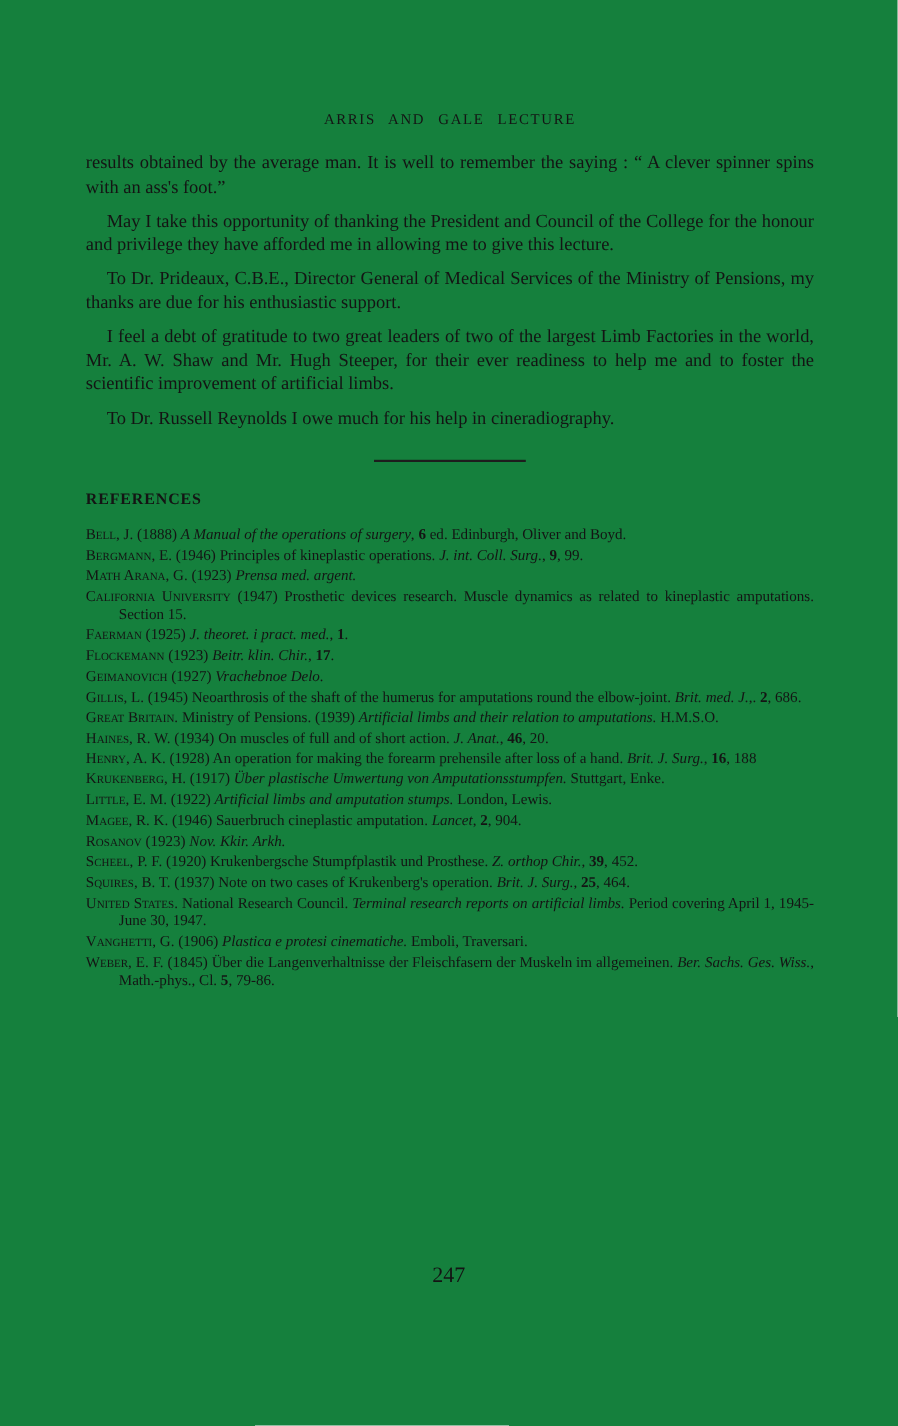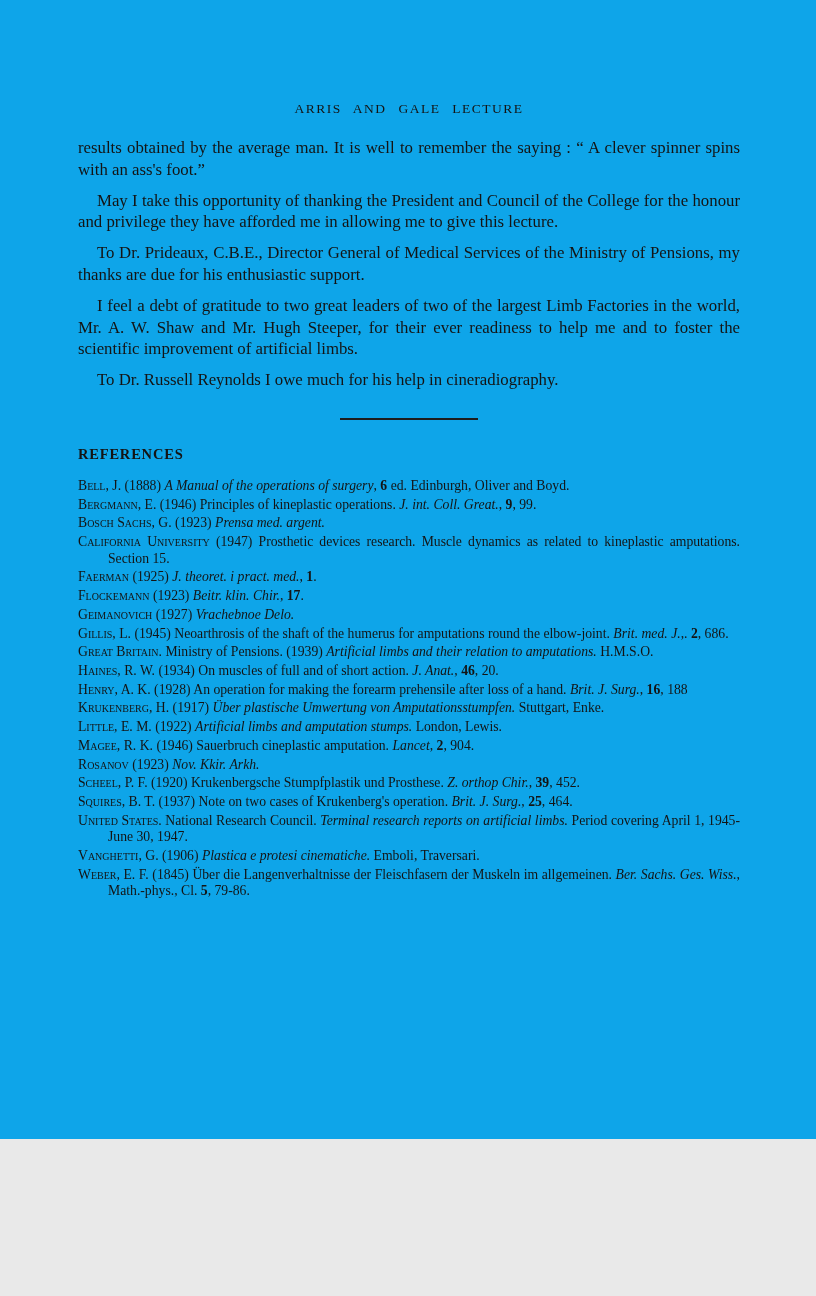--- a/index.html
+++ b/index.html
@@ -3,23 +3,23 @@
 <meta charset="utf-8">
 <style>
   html, body {
     margin: 0;
     padding: 0;
     background: #e9e9e9;
   }
   .page {
     position: relative;
     width: 816px;
-    height: 1139px;
+    height: 1296px;
     margin: 0 auto;
-    background: #0ea5e9;
+    background: #15803d;
     color: #141414;
     font-family: "Liberation Serif", "DejaVu Serif", serif;
     overflow: hidden;
   }
   .content {
     position: absolute;
     left: 78px;
     top: 0;
     width: 662px;
   }
@@ -93,22 +93,22 @@
       <p class="indent">I feel a debt of gratitude to two great leaders of two of the largest Limb Factories in the world, Mr. A. W. Shaw and Mr. Hugh Steeper, for their ever readiness to help me and to foster the scientific improvement of artificial limbs.</p>
       <p class="indent">To Dr. Russell Reynolds I owe much for his help in cineradiography.</p>
     </div>
 
     <div class="divider"></div>
 
     <div class="ref-heading">REFERENCES</div>
 
     <div class="ref-list">
         <div class="ref"><span class="sc">Bell, J.</span><span> (1888) </span><span class="i">A Manual of the operations of surgery</span><span>, </span><span class="b">6</span><span> ed.  Edinburgh, Oliver and Boyd.</span></div>
-        <div class="ref"><span class="sc">Bergmann, E.</span><span> (1946) Principles of kineplastic operations.  </span><span class="i">J. int. Coll. Great.</span><span>, </span><span class="b">9</span><span>, 99.</span></div>
-        <div class="ref"><span class="sc">Bosch Sachs, G.</span><span> (1923) </span><span class="i">Prensa med. argent.</span></div>
+        <div class="ref"><span class="sc">Bergmann, E.</span><span> (1946) Principles of kineplastic operations.  </span><span class="i">J. int. Coll. Surg.</span><span>, </span><span class="b">9</span><span>, 99.</span></div>
+        <div class="ref"><span class="sc">Math Arana, G.</span><span> (1923) </span><span class="i">Prensa med. argent.</span></div>
         <div class="ref"><span class="sc">California University</span><span> (1947) Prosthetic devices research.  Muscle dynamics as related to kineplastic amputations.  Section 15.</span></div>
         <div class="ref"><span class="sc">Faerman</span><span> (1925) </span><span class="i">J. theoret. i pract. med.</span><span>, </span><span class="b">1</span><span>.</span></div>
         <div class="ref"><span class="sc">Flockemann</span><span> (1923) </span><span class="i">Beitr. klin. Chir.</span><span>, </span><span class="b">17</span><span>.</span></div>
         <div class="ref"><span class="sc">Geimanovich</span><span> (1927) </span><span class="i">Vrachebnoe Delo.</span></div>
         <div class="ref"><span class="sc">Gillis, L.</span><span> (1945) Neoarthrosis of the shaft of the humerus for amputations round the elbow-joint.  </span><span class="i">Brit. med. J.</span><span>,. </span><span class="b">2</span><span>, 686.</span></div>
         <div class="ref"><span class="sc">Great Britain.</span><span>  Ministry of Pensions. (1939) </span><span class="i">Artificial limbs and their relation to amputations.</span><span>  H.M.S.O.</span></div>
         <div class="ref"><span class="sc">Haines, R. W.</span><span> (1934) On muscles of full and of short action.  </span><span class="i">J. Anat.</span><span>, </span><span class="b">46</span><span>, 20.</span></div>
         <div class="ref"><span class="sc">Henry, A. K.</span><span> (1928) An operation for making the forearm prehensile after loss of a hand.  </span><span class="i">Brit. J. Surg.</span><span>, </span><span class="b">16</span><span>, 188</span></div>
         <div class="ref"><span class="sc">Krukenberg, H.</span><span> (1917) </span><span class="i">Über plastische Umwertung von Amputationsstumpfen.</span><span> Stuttgart, Enke.</span></div>
         <div class="ref"><span class="sc">Little, E. M.</span><span> (1922) </span><span class="i">Artificial limbs and amputation stumps.</span><span>  London, Lewis.</span></div>

